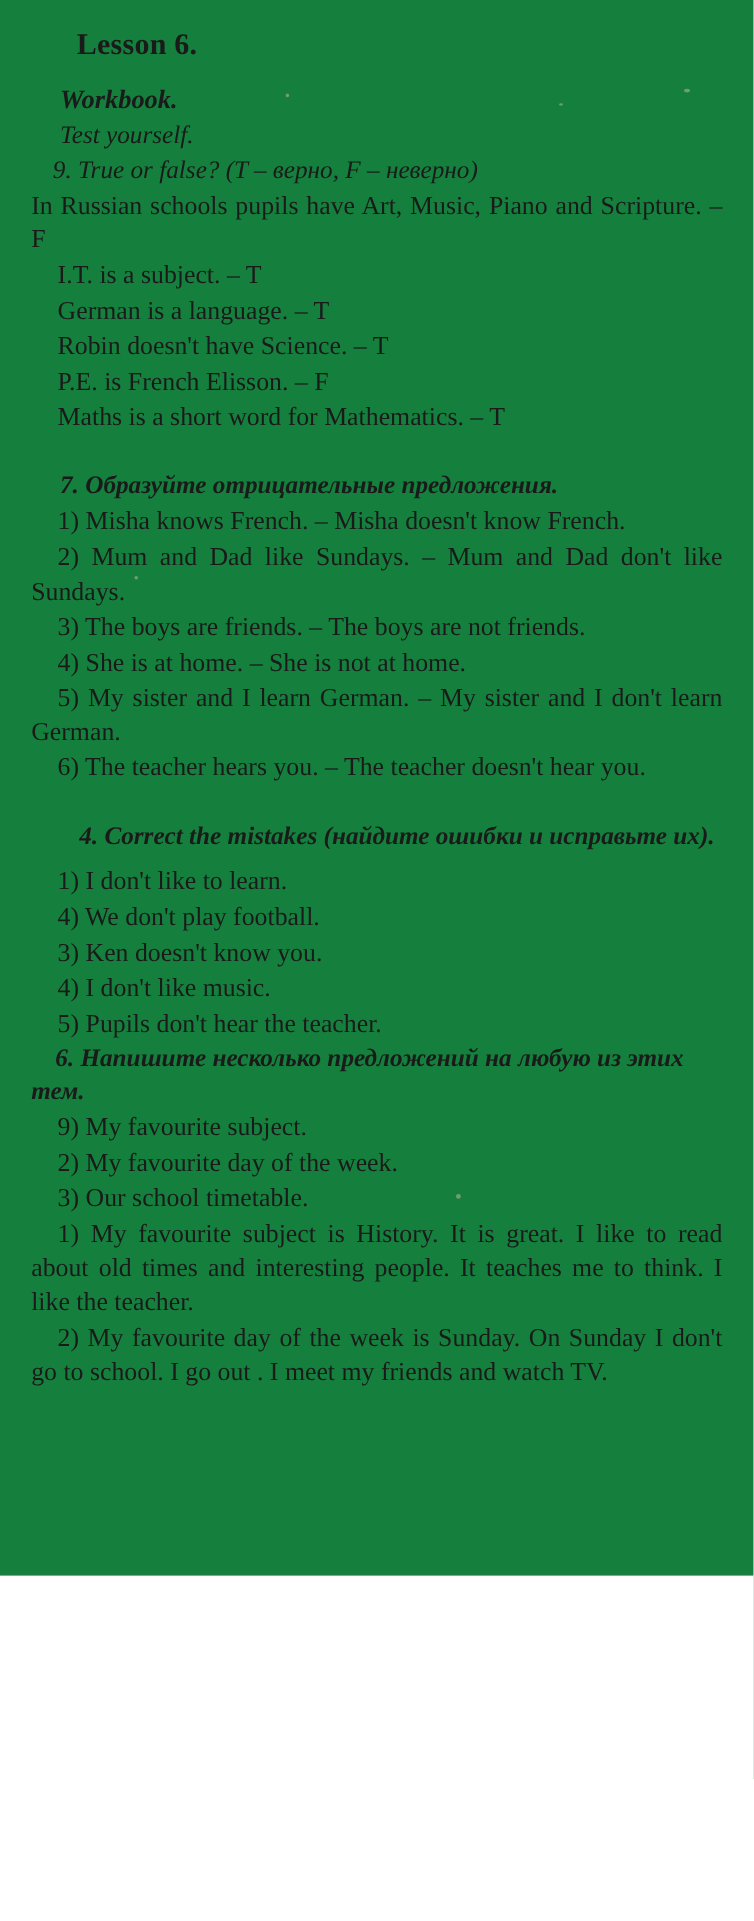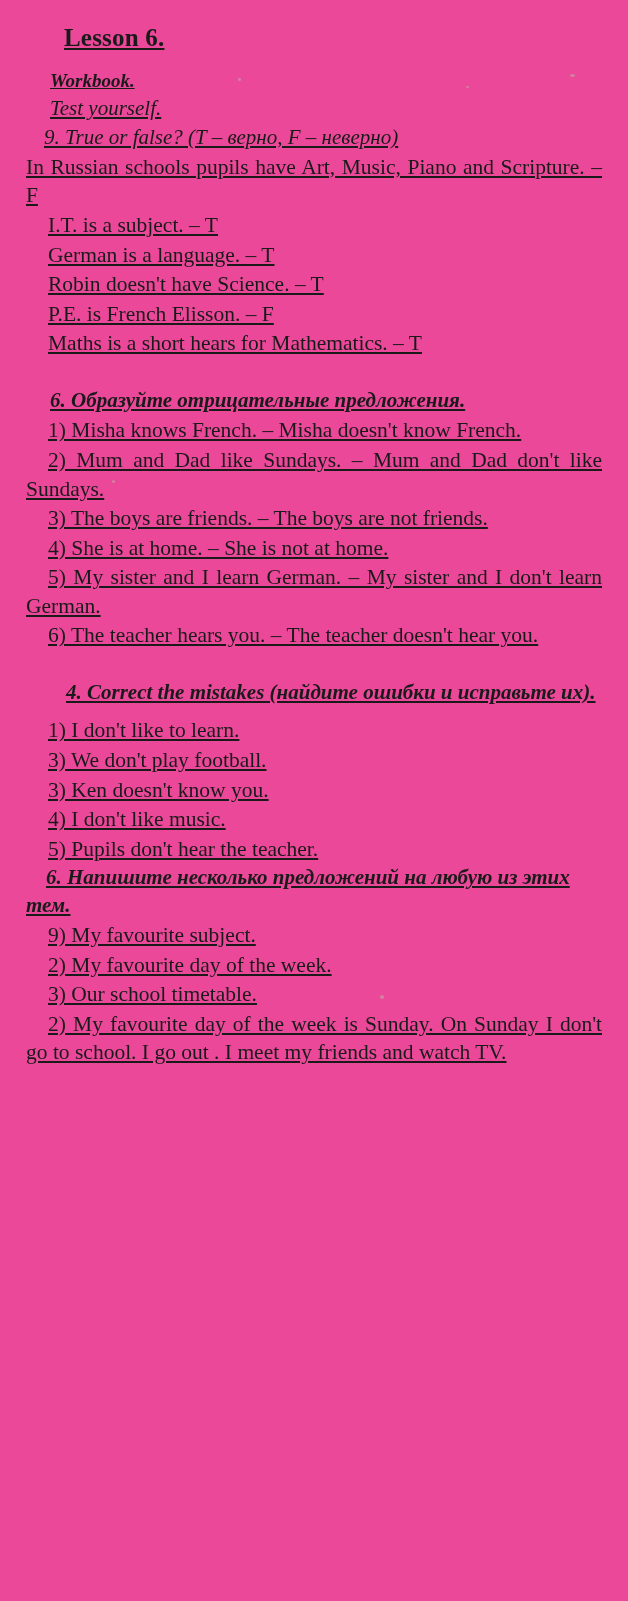--- a/index.html
+++ b/index.html
@@ -10,39 +10,38 @@
   body {
     width: 628px;
     height: 1601px;
     overflow: hidden;
     font-family: "Liberation Serif", serif;
     color: #1a1a1a;
   }
   .page {
     position: relative;
     width: 628px;
-    height: 1601px;
-    background: #ec4899;
+    height: 1313px;
+    background: #15803d;
     padding: 0;
     box-sizing: border-box;
-    text-decoration: underline;
   }
   .content {
     padding: 18px 26px 0 26px;
   }
   .lesson-title {
     font-size: 25px;
     font-weight: bold;
     margin: 6px 0 18px 38px;
     letter-spacing: 0.2px;
   }
   .heading-ital {
     font-style: italic;
     font-weight: bold;
-    font-size: 19px;
+    font-size: 22px;
     margin: 0 0 4px 24px;
   }
   .sub-ital {
     font-style: italic;
     font-size: 21px;
     margin: 0 0 3px 24px;
   }
   .task-head {
     font-style: italic;
     font-size: 21px;
@@ -97,47 +96,48 @@
     <div class="heading-ital">Workbook.</div>
     <div class="sub-ital">Test yourself.</div>
 
     <div class="task-head">9. True or false? (T – верно, F – неверно)</div>
 
     <p class="body noindent justify-spread">In Russian schools pupils have Art, Music, Piano and Scripture. – F</p>
     <p class="body">I.T. is a subject. – T</p>
     <p class="body">German is a language. – T</p>
     <p class="body">Robin doesn't have Science. – T</p>
     <p class="body">P.E. is French Elisson. – F</p>
-    <p class="body">Maths is a short hears for Mathematics. – T</p>
+    <p class="body">Maths is a short word for Mathematics. – T</p>
 
     <div class="gap-lg"></div>
 
-    <div class="task-head-bold">6. Образуйте отрицательные предложения.</div>
+    <div class="task-head-bold">7. Образуйте отрицательные предложения.</div>
 
     <p class="body justify-spread">1) Misha knows French. – Misha doesn't know French.</p>
     <p class="body justify-spread">2) Mum and Dad like Sundays. – Mum and Dad don't like Sundays.</p>
     <p class="body justify-spread">3) The boys are friends. – The boys are not friends.</p>
     <p class="body justify-spread">4) She is at home. – She is not at home.</p>
     <p class="body justify-spread">5) My sister and I learn German. – My sister and I don't learn German.</p>
     <p class="body justify-spread">6) The teacher hears you. – The teacher doesn't hear you.</p>
 
     <div class="gap-lg"></div>
 
     <div class="task-head-bold" style="margin-left:0;text-indent:40px;">4. Correct the mistakes (найдите ошибки и исправьте их).</div>
 
     <div class="gap-sm"></div>
 
     <p class="body">1) I don't like to learn.</p>
-    <p class="body">3) We don't play football.</p>
+    <p class="body">4) We don't play football.</p>
     <p class="body">3) Ken doesn't know you.</p>
     <p class="body">4) I don't like music.</p>
     <p class="body">5) Pupils don't hear the teacher.</p>
 
     <div class="task-head-bold" style="margin-left:0;text-indent:20px;">6. Напишите несколько предложений на любую из этих тем.</div>
 
     <p class="body">9) My favourite subject.</p>
     <p class="body">2) My favourite day of the week.</p>
     <p class="body">3) Our school timetable.</p>
 
+    <p class="body justify-spread">1) My favourite subject is History. It is great. I like to read about old times and interesting people. It teaches me to think. I like the teacher.</p>
     <p class="body justify-spread">2) My favourite day of the week is Sunday. On Sunday I don't go to school. I go out . I meet my friends and watch TV.</p>
 
   </div>
 </div>
 
 </body></html>

